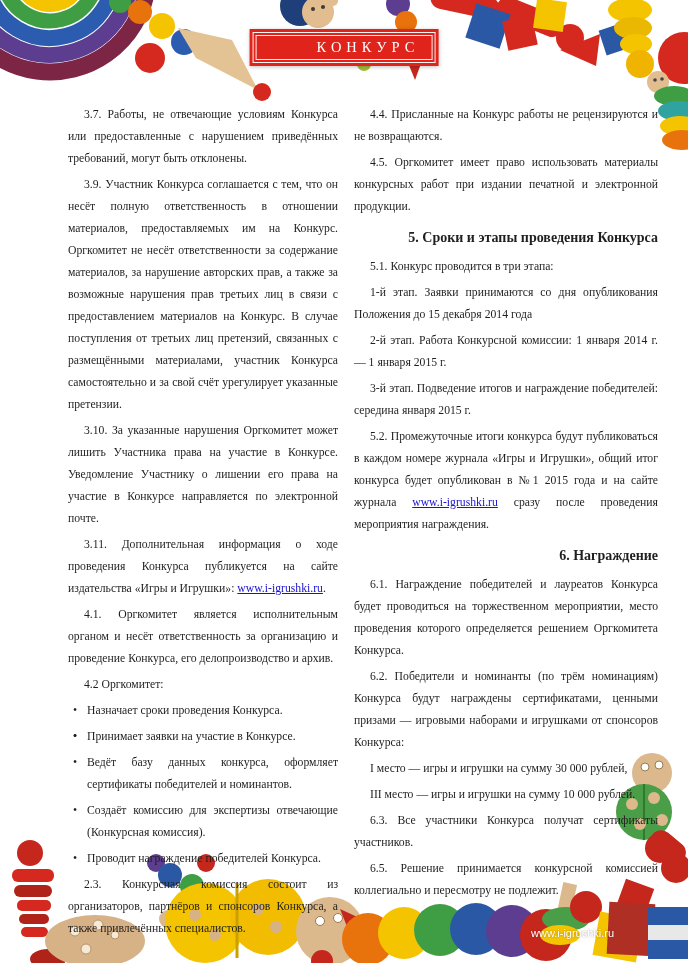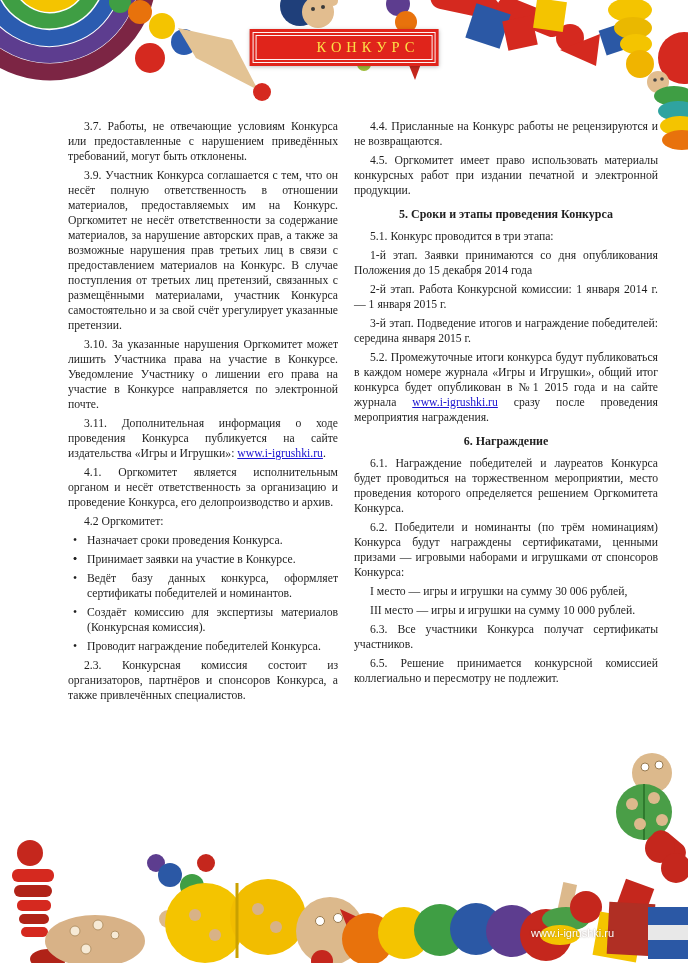--- a/index.html
+++ b/index.html
@@ -15,28 +15,28 @@
   .collage{position:absolute;left:0;pointer-events:none;}
   .collage-top{top:0;}
   .collage-bottom{top:740px;}
   .banner{
     position:absolute;top:29px;left:50%;transform:translateX(-50%);
     background:var(--banner-red);padding:3px;z-index:5;box-shadow:0 1px 4px rgba(0,0,0,.25);
   }
   .banner .f1{border:1px solid rgba(255,255,255,.95);padding:2px;}
   .banner .f2{border:1px solid rgba(255,255,255,.95);padding:2px 12px 3px;}
   .banner-text{
-    color:#fde047;font-size:14.5px;letter-spacing:5px;font-weight:400;
+    color:#ffffff;font-size:14.5px;letter-spacing:5px;font-weight:400;
     font-family:"Liberation Serif","DejaVu Serif",serif;white-space:nowrap;margin-left:48px;
   }
-  .col{position:absolute;top:119px;font-size:11.7px;line-height:15px;z-index:3;}
+  .col{position:absolute;top:104px;font-size:11.7px;line-height:22px;z-index:3;}
   .col-left{left:68px;width:270px;}
   .col-right{left:354px;width:304px;}
   .para{margin:0 0 4px 0;text-align:justify;text-indent:16px;}
-  .heading{font-weight:bold;font-size:12px;margin:9px 0 7px 0;text-align:center;}
+  .heading{font-weight:bold;font-size:14px;margin:9px 0 7px 0;text-align:right;}
   .bullet{position:relative;padding-left:19px;margin:0 0 4px 0;text-align:justify;}
   .bullet .dot{position:absolute;left:5px;top:0;}
   .link{color:var(--link-blue);text-decoration:underline;cursor:pointer;}
   .footer-site{
     position:absolute;left:531px;top:927px;z-index:6;color:#ffffff;
     font-family:"Liberation Sans","DejaVu Sans",sans-serif;font-size:11px;
     text-shadow:0 0 2px rgba(60,30,20,.45);
   }
   .footer-page{
     position:absolute;left:617px;top:970px;z-index:6;color:#c9d0d5;
@@ -130,37 +130,37 @@
     <p class="para">3.7. Работы, не отвечающие условиям Конкурса или предоставленные с нарушением приведённых требований, могут быть отклонены.</p>
     <p class="para">3.9. Участник Конкурса соглашается с тем, что он несёт полную ответственность в отношении материалов, предоставляемых им на Конкурс. Оргкомитет не несёт ответственности за содержание материалов, за нарушение авторских прав, а также за возможные нарушения прав третьих лиц в связи с предоставлением материалов на Конкурс. В случае поступления от третьих лиц претензий, связанных с размещёнными материалами, участник Конкурса самостоятельно и за свой счёт урегулирует указанные претензии.</p>
     <p class="para">3.10. За указанные нарушения Оргкомитет может лишить Участника права на участие в Конкурсе. Уведомление Участнику о лишении его права на участие в Конкурсе направляется по электронной почте.</p>
     <p class="para"><span>3.11. Дополнительная информация о ходе проведения Конкурса публикуется на сайте издательства «Игры и Игрушки»: </span><a class="link">www.i-igrushki.ru</a><span>.</span></p>
     <p class="para">4.1. Оргкомитет является исполнительным органом и несёт ответственность за организацию и проведение Конкурса, его делопроизводство и архив.</p>
     <p class="para">4.2 Оргкомитет:</p>
     <div class="bullet"><span class="dot">•</span><span>Назначает сроки проведения Конкурса.</span></div>
     <div class="bullet"><span class="dot">•</span></div>
     <div class="bullet"><span class="dot">•</span><span>Принимает заявки на участие в Конкурсе.</span></div>
     <div class="bullet"><span class="dot">•</span><span>Ведёт базу данных конкурса, оформляет сертификаты победителей и номинантов.</span></div>
-    <div class="bullet"><span class="dot">•</span><span>Создаёт комиссию для экспертизы материалов (Конкурсная комиссия).</span></div>
+    <div class="bullet"><span class="dot">•</span><span>Создаёт комиссию для экспертизы отвечающие (Конкурсная комиссия).</span></div>
     <div class="bullet"><span class="dot">•</span><span>Проводит награждение победителей Конкурса.</span></div>
     <p class="para">2.3. Конкурсная комиссия состоит из организаторов, партнёров и спонсоров Конкурса, а также привлечённых специалистов.</p>
   </div>
 <div class="col col-right" id="col-right">
     <p class="para">4.4. Присланные на Конкурс работы не рецензируются и не возвращаются.</p>
     <p class="para">4.5. Оргкомитет имеет право использовать материалы конкурсных работ при издании печатной и электронной продукции.</p>
     <div class="heading">5. Сроки и этапы проведения Конкурса</div>
     <p class="para">5.1. Конкурс проводится в три этапа:</p>
     <p class="para">1-й этап. Заявки принимаются со дня опубликования Положения до 15 декабря 2014 года</p>
     <p class="para">2-й этап. Работа Конкурсной комиссии: 1 января 2014 г. — 1 января 2015 г.</p>
     <p class="para">3-й этап. Подведение итогов и награждение победителей: середина января 2015 г.</p>
     <p class="para"><span>5.2. Промежуточные итоги конкурса будут публиковаться в каждом номере журнала «Игры и Игрушки», общий итог конкурса будет опубликован в №1 2015 года и на сайте журнала </span><a class="link">www.i-igrushki.ru</a><span> сразу после проведения мероприятия награждения.</span></p>
     <div class="heading">6. Награждение</div>
     <p class="para">6.1. Награждение победителей и лауреатов Конкурса будет проводиться на торжественном мероприятии, место проведения которого определяется решением Оргкомитета Конкурса.</p>
     <p class="para">6.2. Победители и номинанты (по трём номинациям) Конкурса будут награждены сертификатами, ценными призами — игровыми наборами и игрушками от спонсоров Конкурса:</p>
-    <p class="para">I место — игры и игрушки на сумму 30 006 рублей,</p>
+    <p class="para">I место — игры и игрушки на сумму 30 000 рублей,</p>
     <p class="para">III место — игры и игрушки на сумму 10 000 рублей.</p>
     <p class="para">6.3. Все участники Конкурса получат сертификаты участников.</p>
     <p class="para">6.5. Решение принимается конкурсной комиссией коллегиально и пересмотру не подлежит.</p>
   </div>
 
 <svg class="collage collage-bottom" width="688" height="223" viewBox="0 0 688 223">
 
   <g>
     <circle cx="30" cy="113" r="13" fill="#c5271d"></circle>
     <rect x="12" y="129" width="42" height="13" rx="6" fill="#d5291f"></rect>

